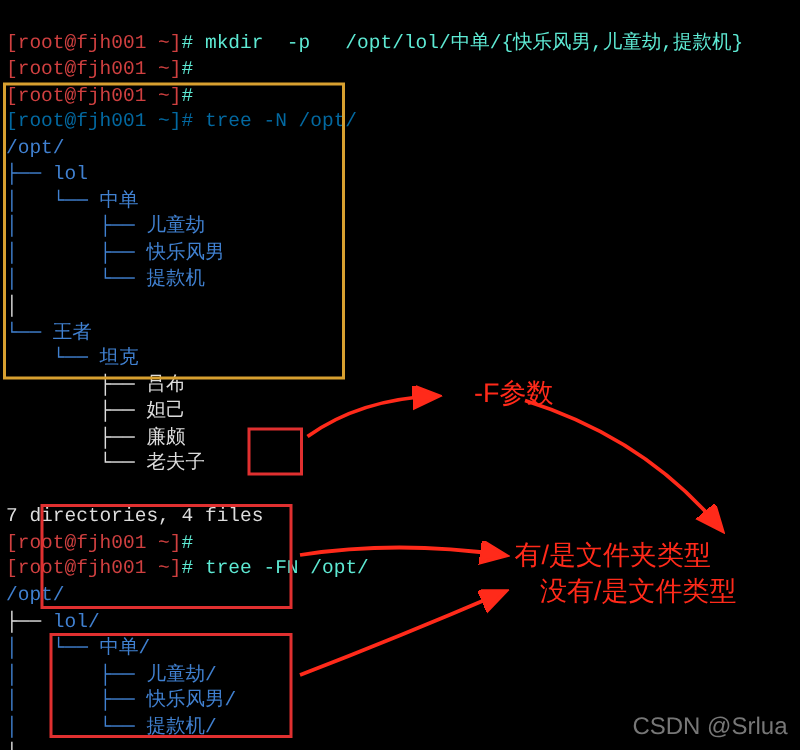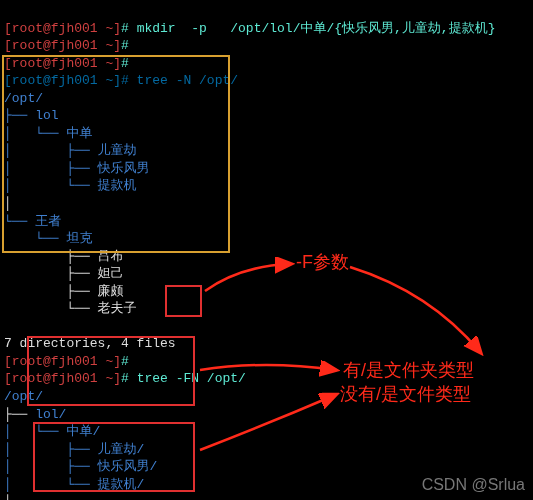--- a/index.html
+++ b/index.html
@@ -97,23 +97,23 @@
 </div>
 
 <div class="box box-orange" style="left:2px; top:55px; width:228px; height:198px;"></div>
 
 <div class="box box-red" style="left:165px; top:285px; width:37px; height:32px;"></div>
 
 <div class="box box-red" style="left:27px; top:336px; width:168px; height:70px;"></div>
 
 <div class="box box-red" style="left:33px; top:422px; width:162px; height:70px;"></div>
 
-<div class="annotation" style="left:296px; top:250px;">-F参数</div>
+<div class="annotation" style="left:316px; top:250px;">-F参数</div>
 <div class="annotation" style="left:343px; top:358px;text-align:right;">有/是文件夹类型</div>
-<div class="annotation" style="left:340px; top:382px;">没有/是文件类型</div>
+<div class="annotation" style="left:360px; top:382px;">没有/是文件类型</div>
 
 <svg class="arrow" style="left:200px; top:256px; width:100px; height:40px;">
   <defs>
       <marker id="ah1" markerWidth="8" markerHeight="8" refX="6" refY="3" orient="auto">
         <path d="M0,0 L7,3 L0,6 Z"></path>
       </marker>
     </defs>
   <path d="M5,35 Q40,10 90,8" stroke-width="2.5" fill="none" marker-end="url(#ah1)"></path>
 </svg>
 

